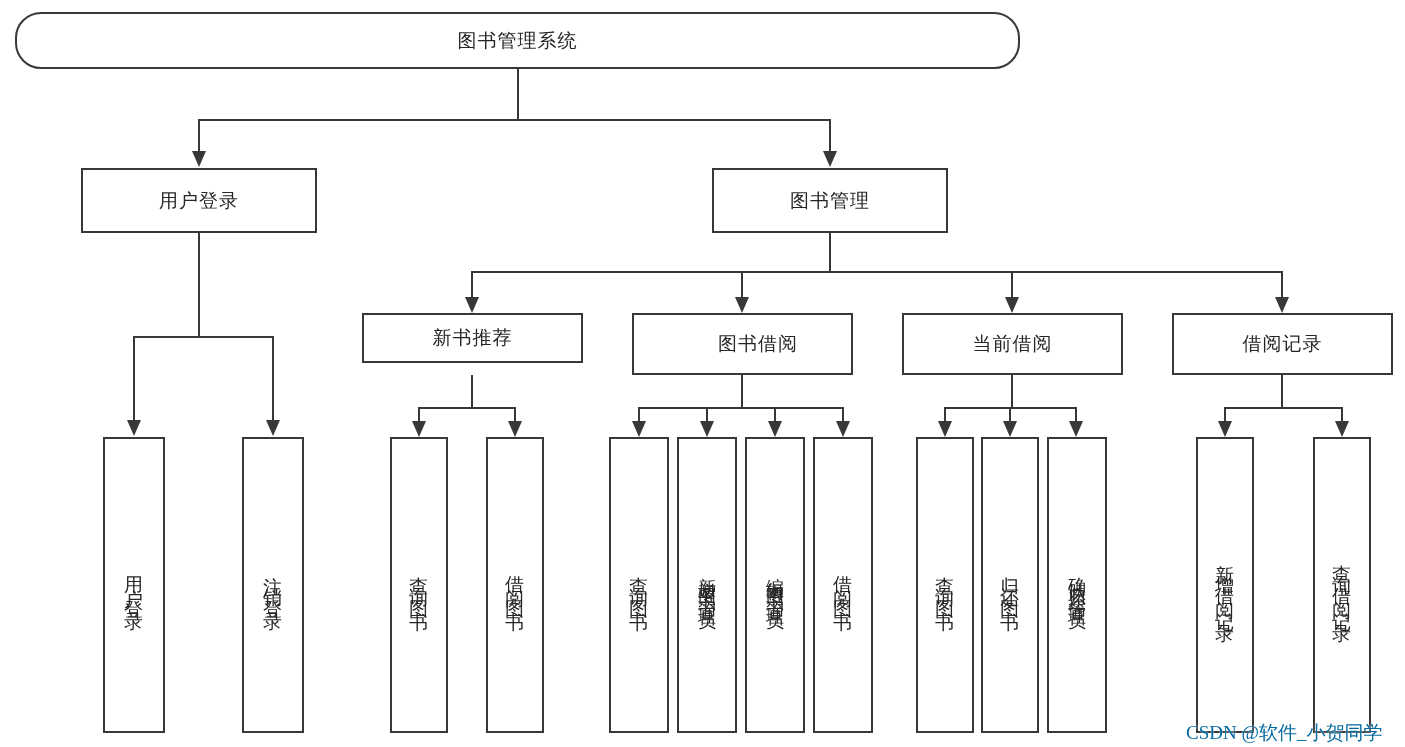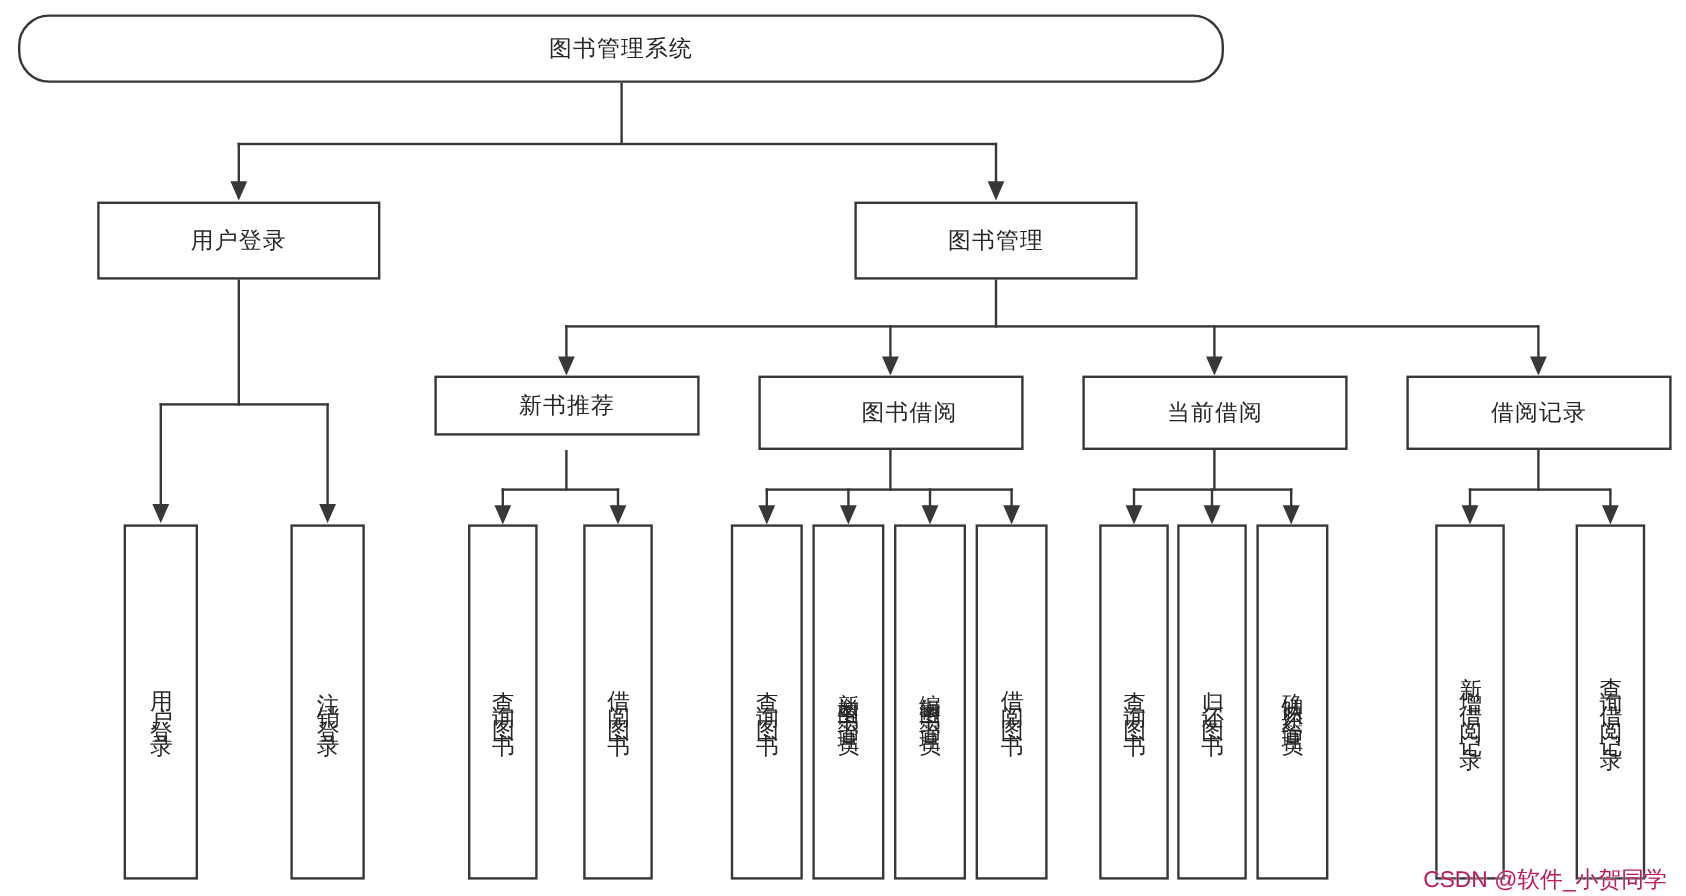--- a/index.html
+++ b/index.html
@@ -40,24 +40,25 @@
   .arrow {
     position:absolute; width:0; height:0;
     border-left:7px solid transparent;
     border-right:7px solid transparent;
     border-top:16px solid #383838;
   }
   #watermark {
     position:absolute;
     left:1186px; top:720px;
     font-size:19px;
-    color:#be185d;
+    color:#0369a1;
     text-shadow:0 0 2px #ffffff;
     white-space:nowrap;
     z-index:5;
+    font-family:Liberation Serif, serif;
   }
 </style>
 </head>
 <body>
 
 <div id="canvas">
 
   <div class="box" style="left:15px; top:12px; width:1005px; height:57px;border-radius:26px;">
     <span>图书管理系统</span>
   </div>

